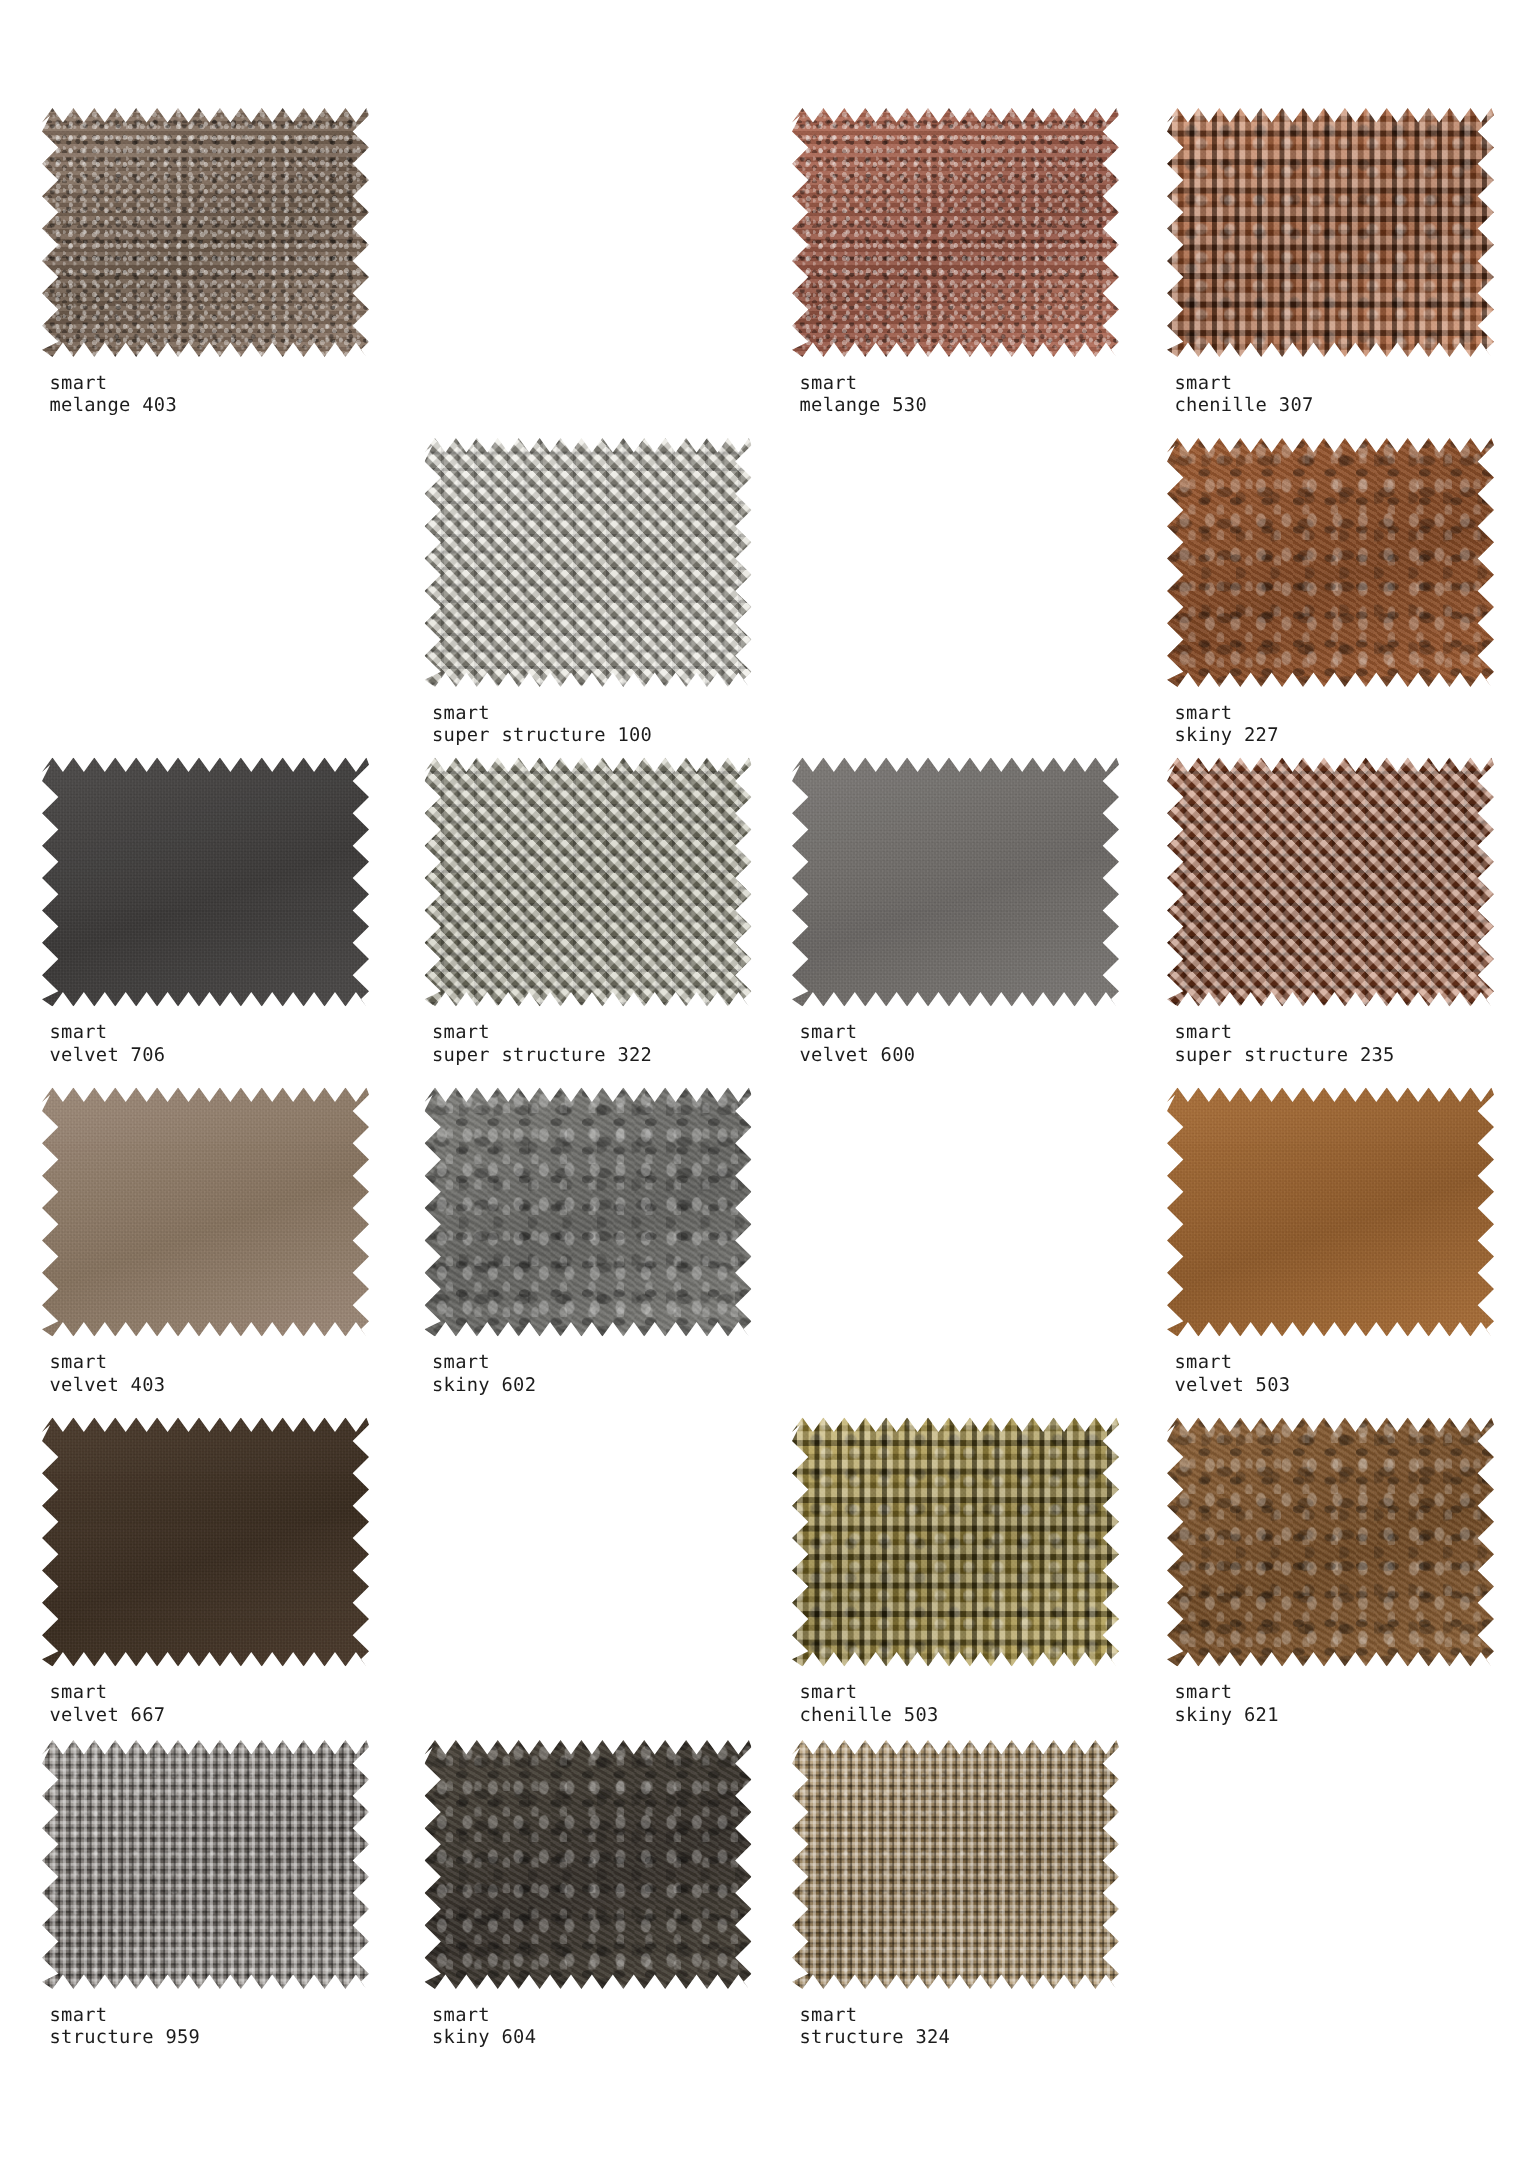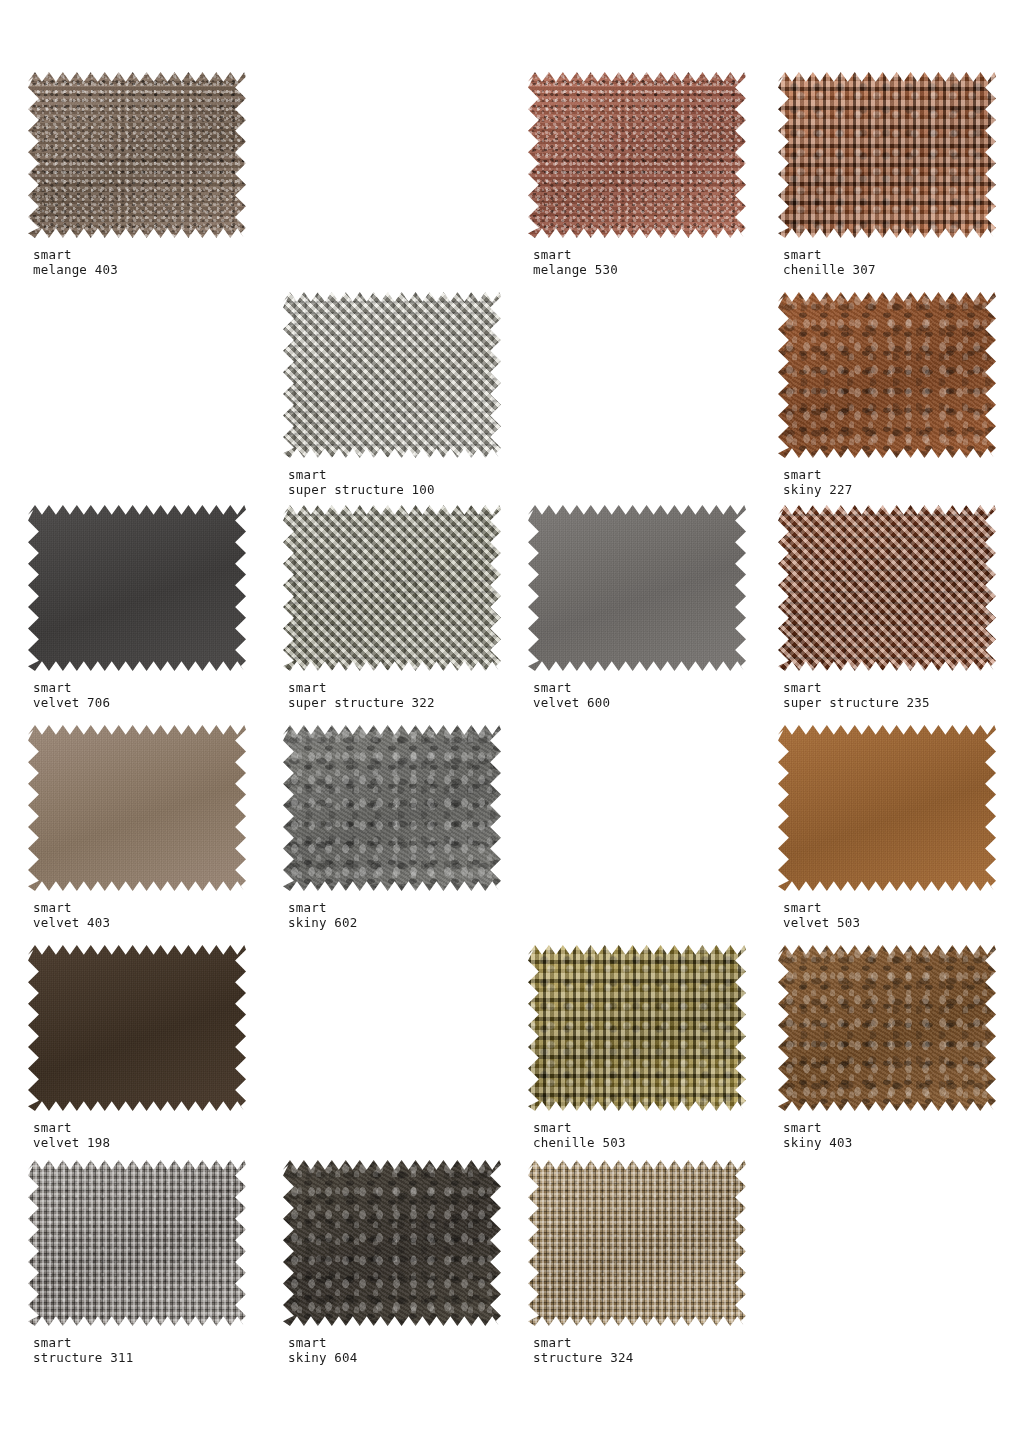--- a/index.html
+++ b/index.html
@@ -281,45 +281,45 @@
         <div class="tex-grain"></div>
       </div>
       <div class="swatch-label"><span class="label-brand">smart</span><span class="label-name">velvet 503</span></div>
     </div>
     <div class="swatch-cell" style="left: 28px; top: 945px;">
       <div class="swatch" style="width: 218px; height: 166px;">
         <div class="swatch-base" style="background: linear-gradient(160deg, rgb(76, 60, 46) 0%, rgb(57, 44, 32) 55%, rgb(76, 60, 46) 100%);"></div>
         <div class="tex tex-velvet"></div>
         <div class="tex-grain"></div>
       </div>
-      <div class="swatch-label"><span class="label-brand">smart</span><span class="label-name">velvet 198</span></div>
+      <div class="swatch-label"><span class="label-brand">smart</span><span class="label-name">velvet 667</span></div>
     </div>
     <div class="swatch-cell" style="left: 528px; top: 945px;">
       <div class="swatch" style="width: 218px; height: 166px;">
         <div class="swatch-base" style="background: linear-gradient(160deg, rgb(179, 155, 63) 0%, rgb(125, 106, 32) 55%, rgb(179, 155, 63) 100%);"></div>
         <div class="tex tex-chenille"></div>
         <div class="tex-grain"></div>
       </div>
       <div class="swatch-label"><span class="label-brand">smart</span><span class="label-name">chenille 503</span></div>
     </div>
     <div class="swatch-cell" style="left: 778px; top: 945px;">
       <div class="swatch" style="width: 218px; height: 166px;">
         <div class="swatch-base" style="background: linear-gradient(160deg, rgb(141, 98, 57) 0%, rgb(111, 73, 37) 55%, rgb(141, 98, 57) 100%);"></div>
         <div class="tex tex-skiny"></div>
         <div class="tex-grain"></div>
       </div>
-      <div class="swatch-label"><span class="label-brand">smart</span><span class="label-name">skiny 403</span></div>
+      <div class="swatch-label"><span class="label-brand">smart</span><span class="label-name">skiny 621</span></div>
     </div>
     <div class="swatch-cell" style="left: 28px; top: 1160px;">
       <div class="swatch" style="width: 218px; height: 166px;">
         <div class="swatch-base" style="background: linear-gradient(160deg, rgb(145, 140, 134) 0%, rgb(109, 103, 98) 55%, rgb(145, 140, 134) 100%);"></div>
         <div class="tex tex-structure"></div>
         <div class="tex-grain"></div>
       </div>
-      <div class="swatch-label"><span class="label-brand">smart</span><span class="label-name">structure 311</span></div>
+      <div class="swatch-label"><span class="label-brand">smart</span><span class="label-name">structure 959</span></div>
     </div>
     <div class="swatch-cell" style="left: 283px; top: 1160px;">
       <div class="swatch" style="width: 218px; height: 166px;">
         <div class="swatch-base" style="background: linear-gradient(160deg, rgb(74, 68, 58) 0%, rgb(53, 48, 42) 55%, rgb(74, 68, 58) 100%);"></div>
         <div class="tex tex-skiny"></div>
         <div class="tex-grain"></div>
       </div>
       <div class="swatch-label"><span class="label-brand">smart</span><span class="label-name">skiny 604</span></div>
     </div>
     <div class="swatch-cell" style="left: 528px; top: 1160px;">

